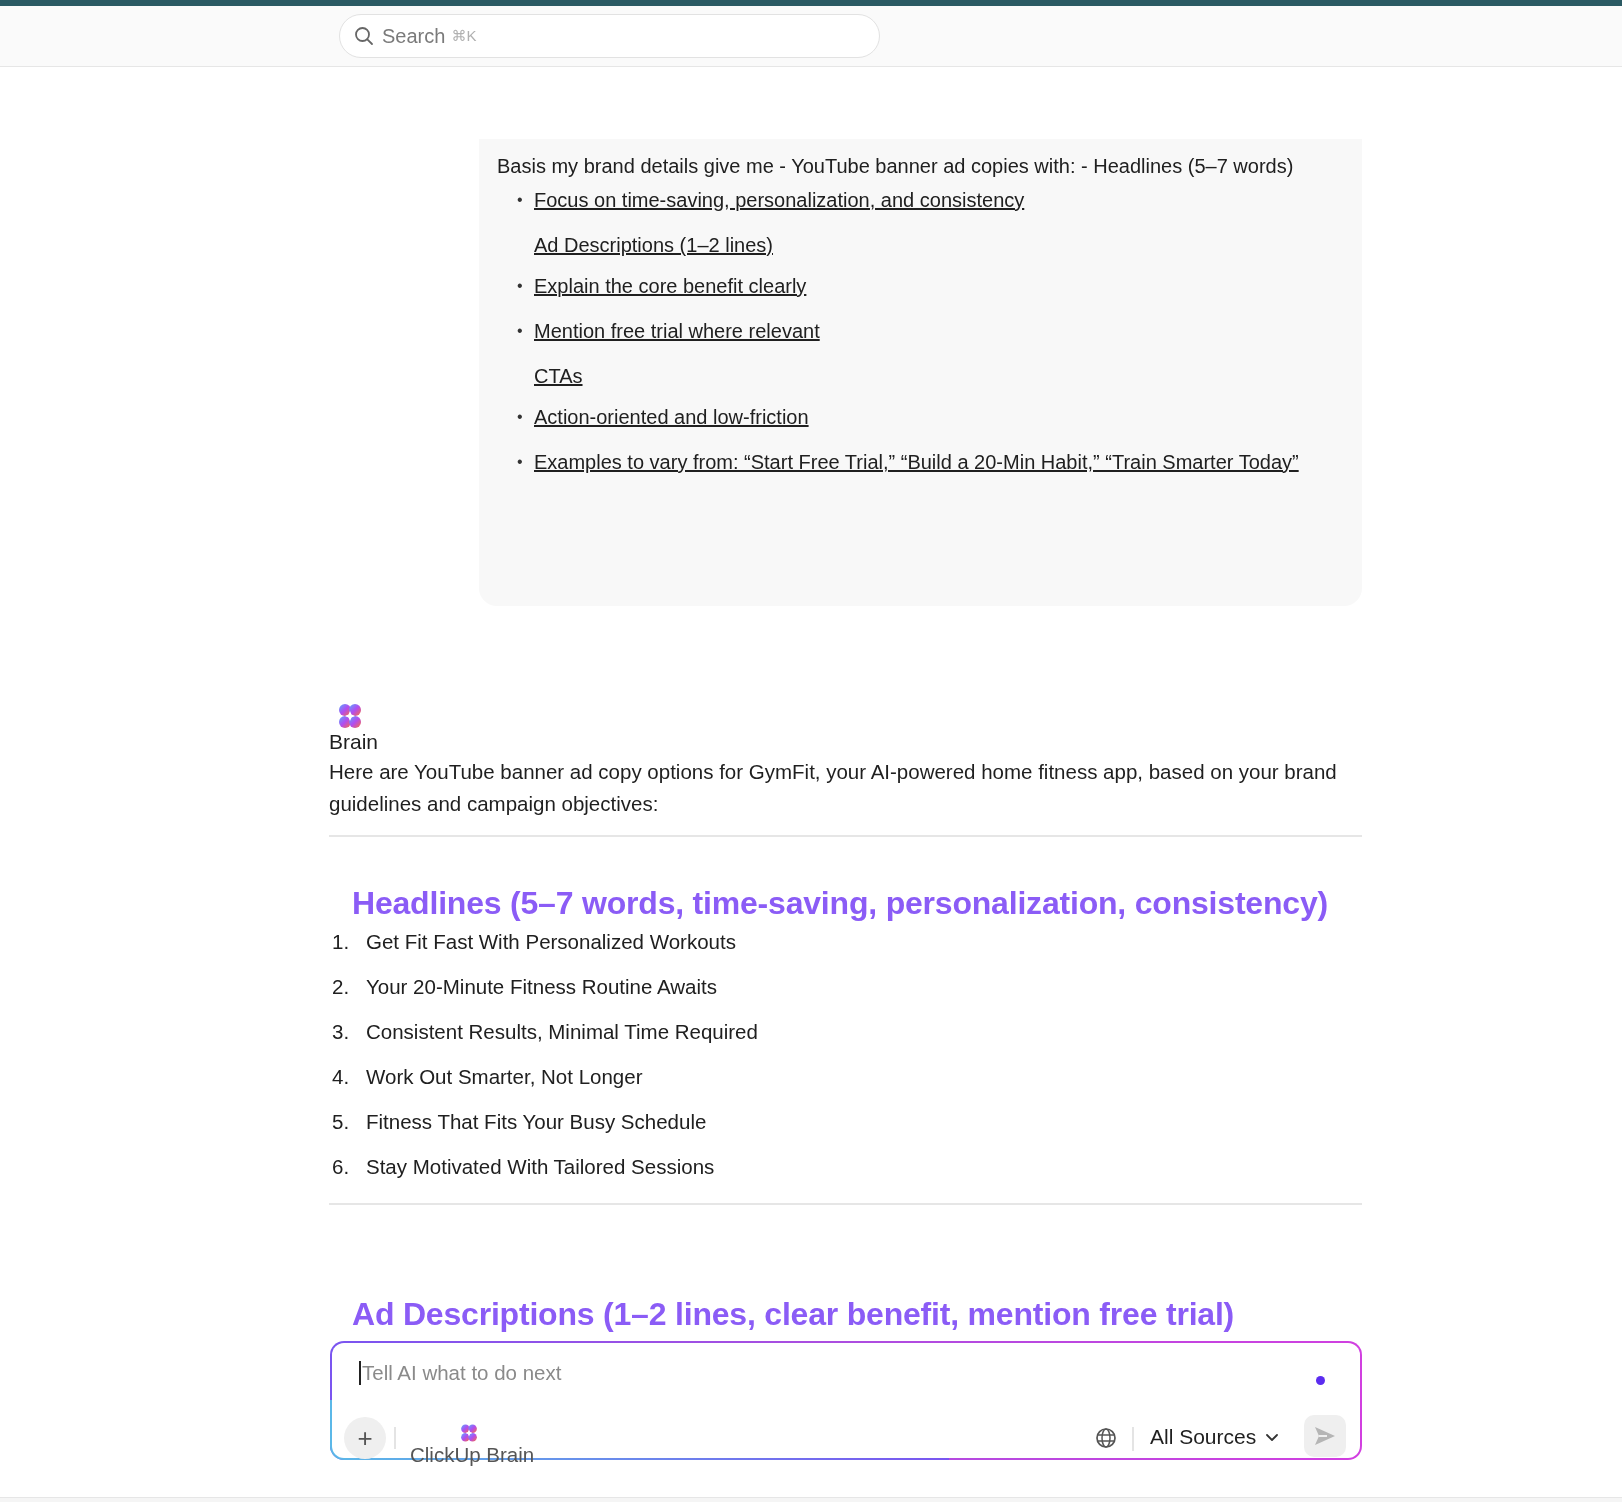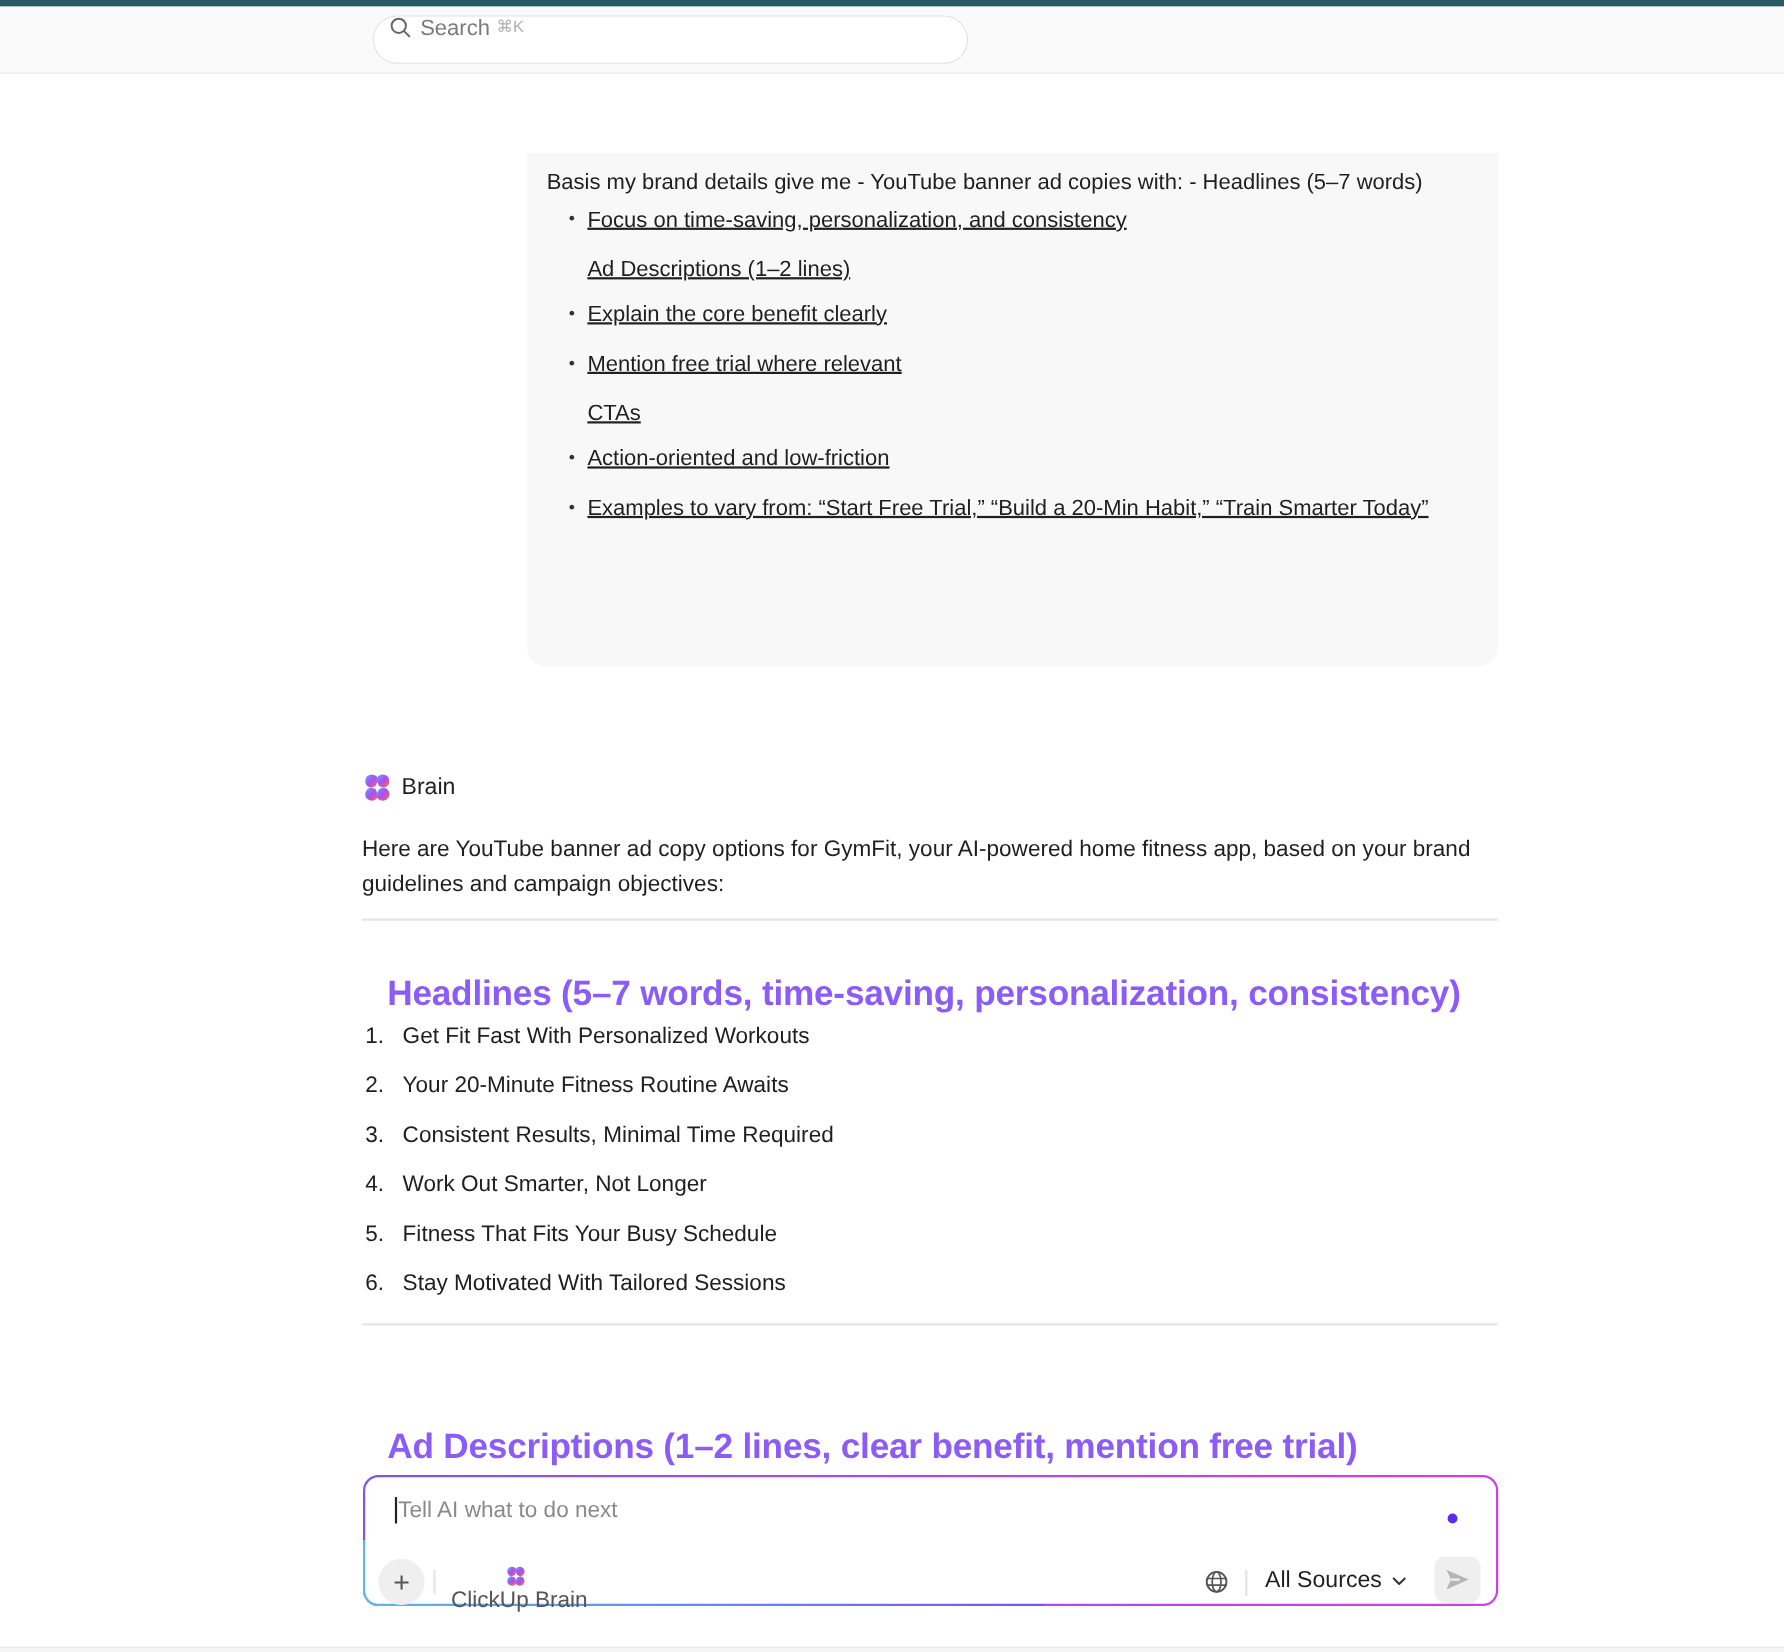--- a/index.html
+++ b/index.html
@@ -1,33 +1,33 @@
 <!DOCTYPE html>
 <html><head>
 <meta charset="utf-8">
 <style>
   * { box-sizing: border-box; margin: 0; padding: 0; }
   html, body { width: 1622px; height: 1502px; overflow: hidden; background: #ffffff; }
   body { font-family: "Liberation Sans", "DejaVu Sans", sans-serif; color: #1f1f1f; position: relative; }
 
   .top-band { position: absolute; left: 0; top: 0; width: 1622px; height: 6px; background: #2a5a63; }
   .header { position: absolute; left: 0; top: 6px; width: 1622px; height: 61px; background: #fafafa; border-bottom: 1px solid #e6e6e6; }
-  .search { position: absolute; left: 339px; top: 8px; width: 541px; height: 44px; background: #ffffff; border: 1px solid #e2e2e2; border-radius: 22px; display: flex; align-items: flex-start; padding-left: 14px; }
+  .search { position: absolute; left: 339px; top: 8px; width: 541px; height: 44px; background: #ffffff; border: 1px solid #e2e2e2; border-radius: 22px; display: flex; align-items: center; padding-left: 14px; }
   .search svg { width: 20px; height: 20px; }
   .search .ph { margin-left: 8px; font-size: 20px; color: #7a7a7a; }
   .search .kbd { margin-left: 6px; font-size: 15px; color: #b0b0b0; }
 
   .user-bubble { position: absolute; left: 479px; top: 139px; width: 883px; height: 467px; background: #f8f8f8; border-radius: 0 0 18px 18px; padding: 12px 18px 0 18px; font-size: 20px; line-height: 30px; color: #202020; }
   .user-bubble .intro { margin-bottom: 4px; }
   .user-bubble ul { list-style: none; text-decoration: underline; }
   .user-bubble li { position: relative; padding-left: 37px; margin-bottom: 15px; }
   .user-bubble li.bullet::before { content: "•"; position: absolute; left: 20px; top: 0; font-size: 16px; color: #333; }
   .user-bubble li.plain { margin-bottom: 11px; }
 
-  .brain-head { position: absolute; left: 329px; top: 702px; display: flex; align-items: center; }
+  .brain-head { position: absolute; left: 329px; top: 702px; display: flex; align-items: center; flex-direction: column; }
   .brain-head .logo { width: 28px; height: 28px; margin-right: 8px; }
   .brain-head .name { font-size: 21px; color: #1f1f1f; }
 
   .answer { position: absolute; left: 329px; top: 756px; width: 1033px; font-size: 20.5px; line-height: 32px; color: #1f1f1f; }
   .divider { position: absolute; left: 329px; width: 1033px; height: 2px; background: #e6e6e6; }
   .h2 { position: absolute; left: 352px; font-size: 32px; font-weight: bold; color: #8b5cf6; letter-spacing: -0.2px; }
   .olist { position: absolute; left: 332px; top: 930px; list-style: none; font-size: 20.5px; color: #202020; }
   .olist li { height: 45px; display: flex; }
   .olist .num { width: 34px; }
 

